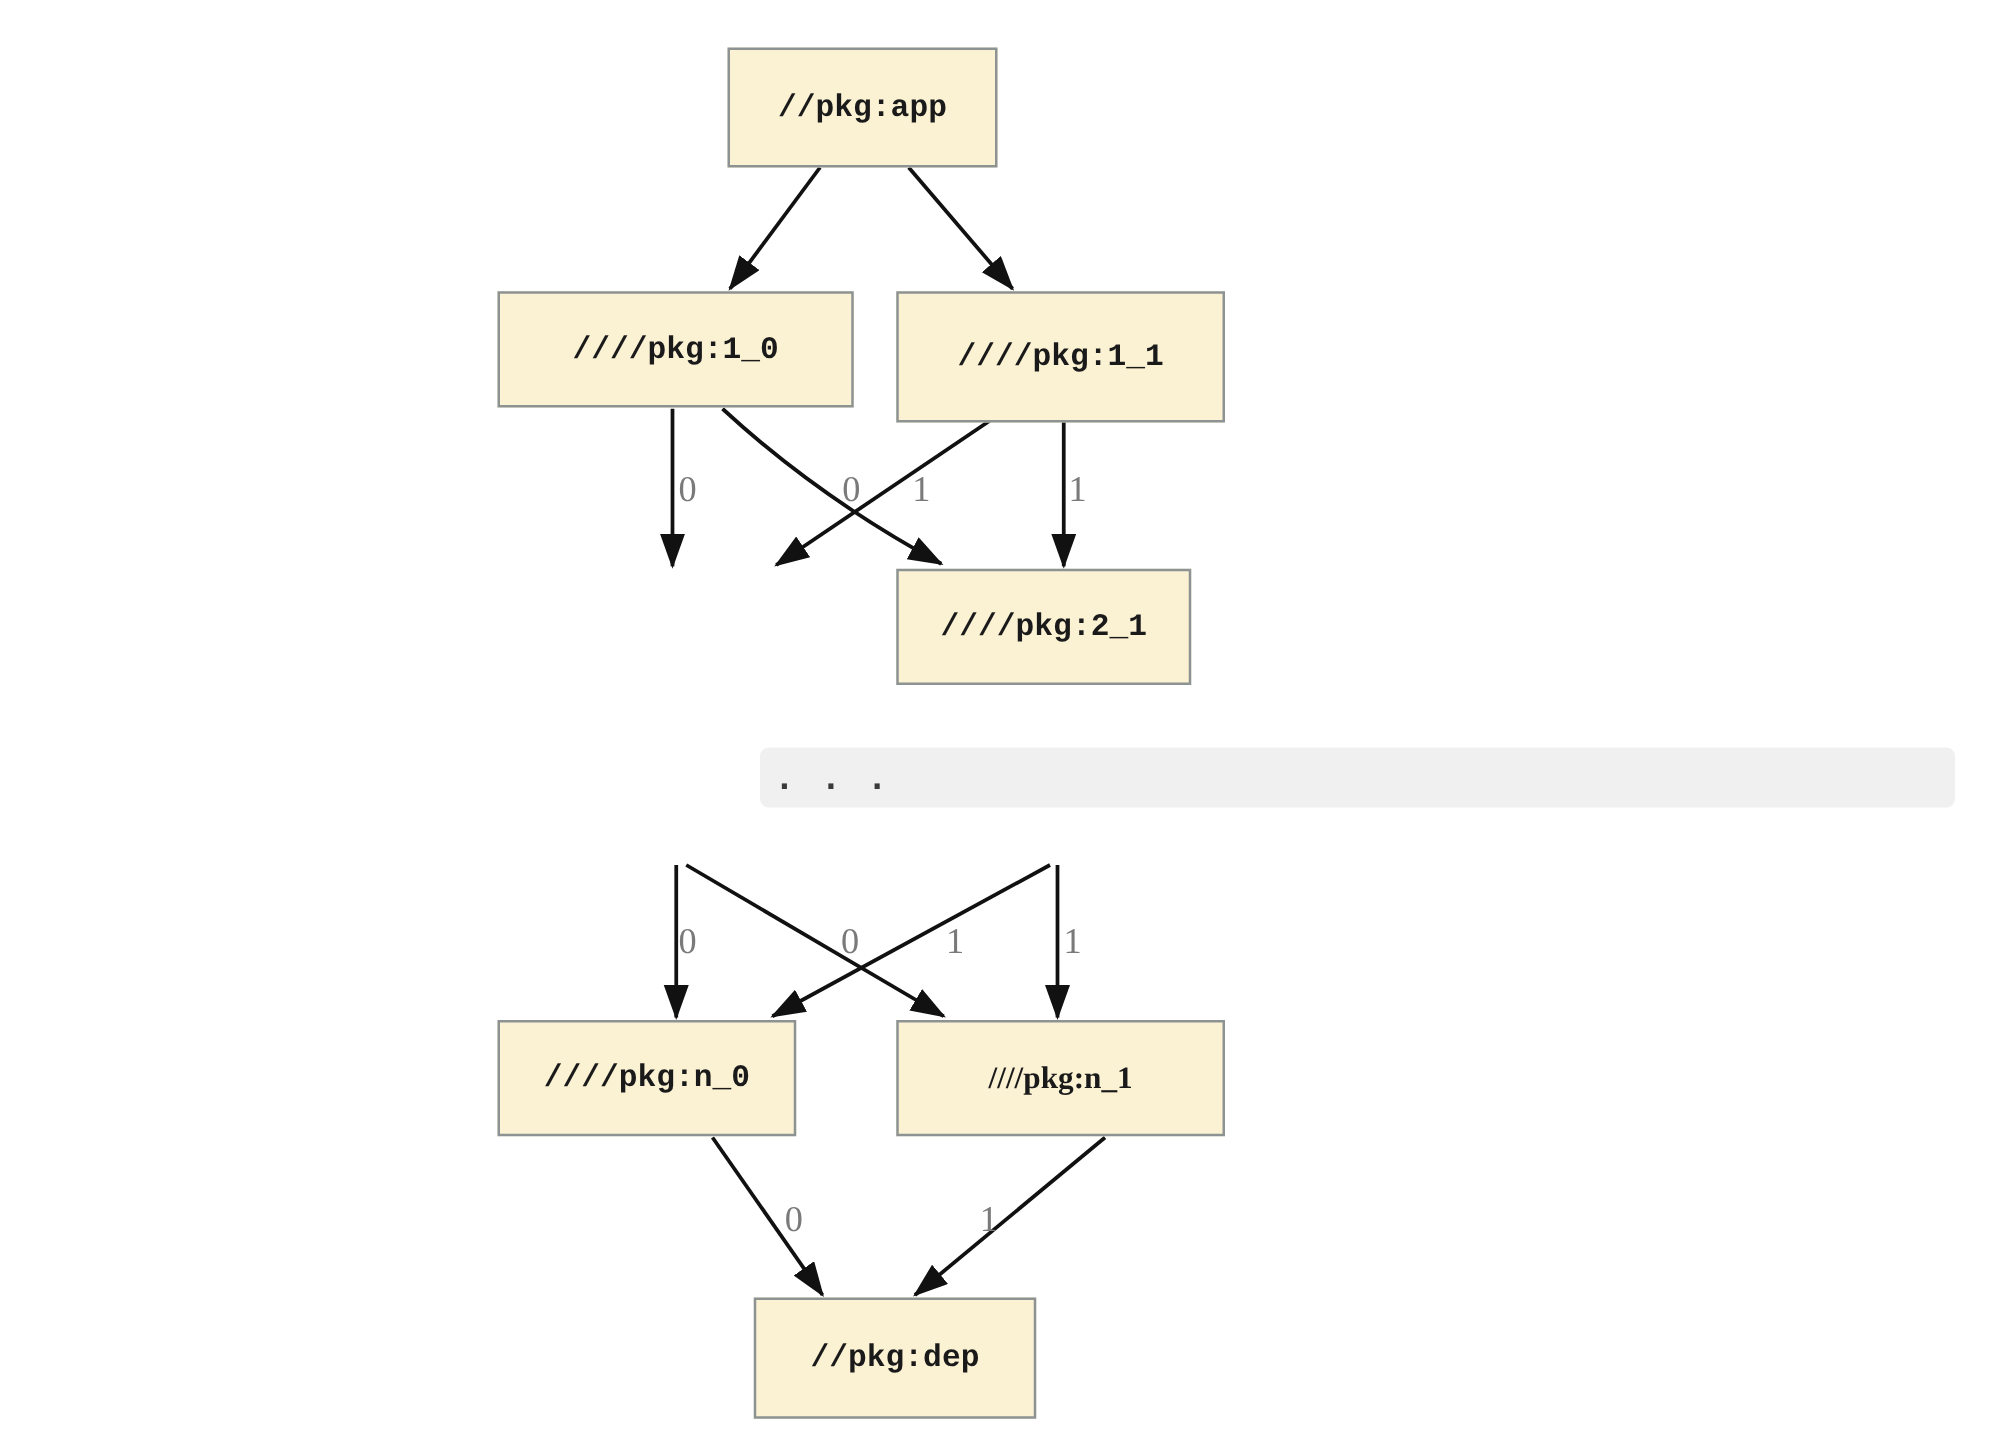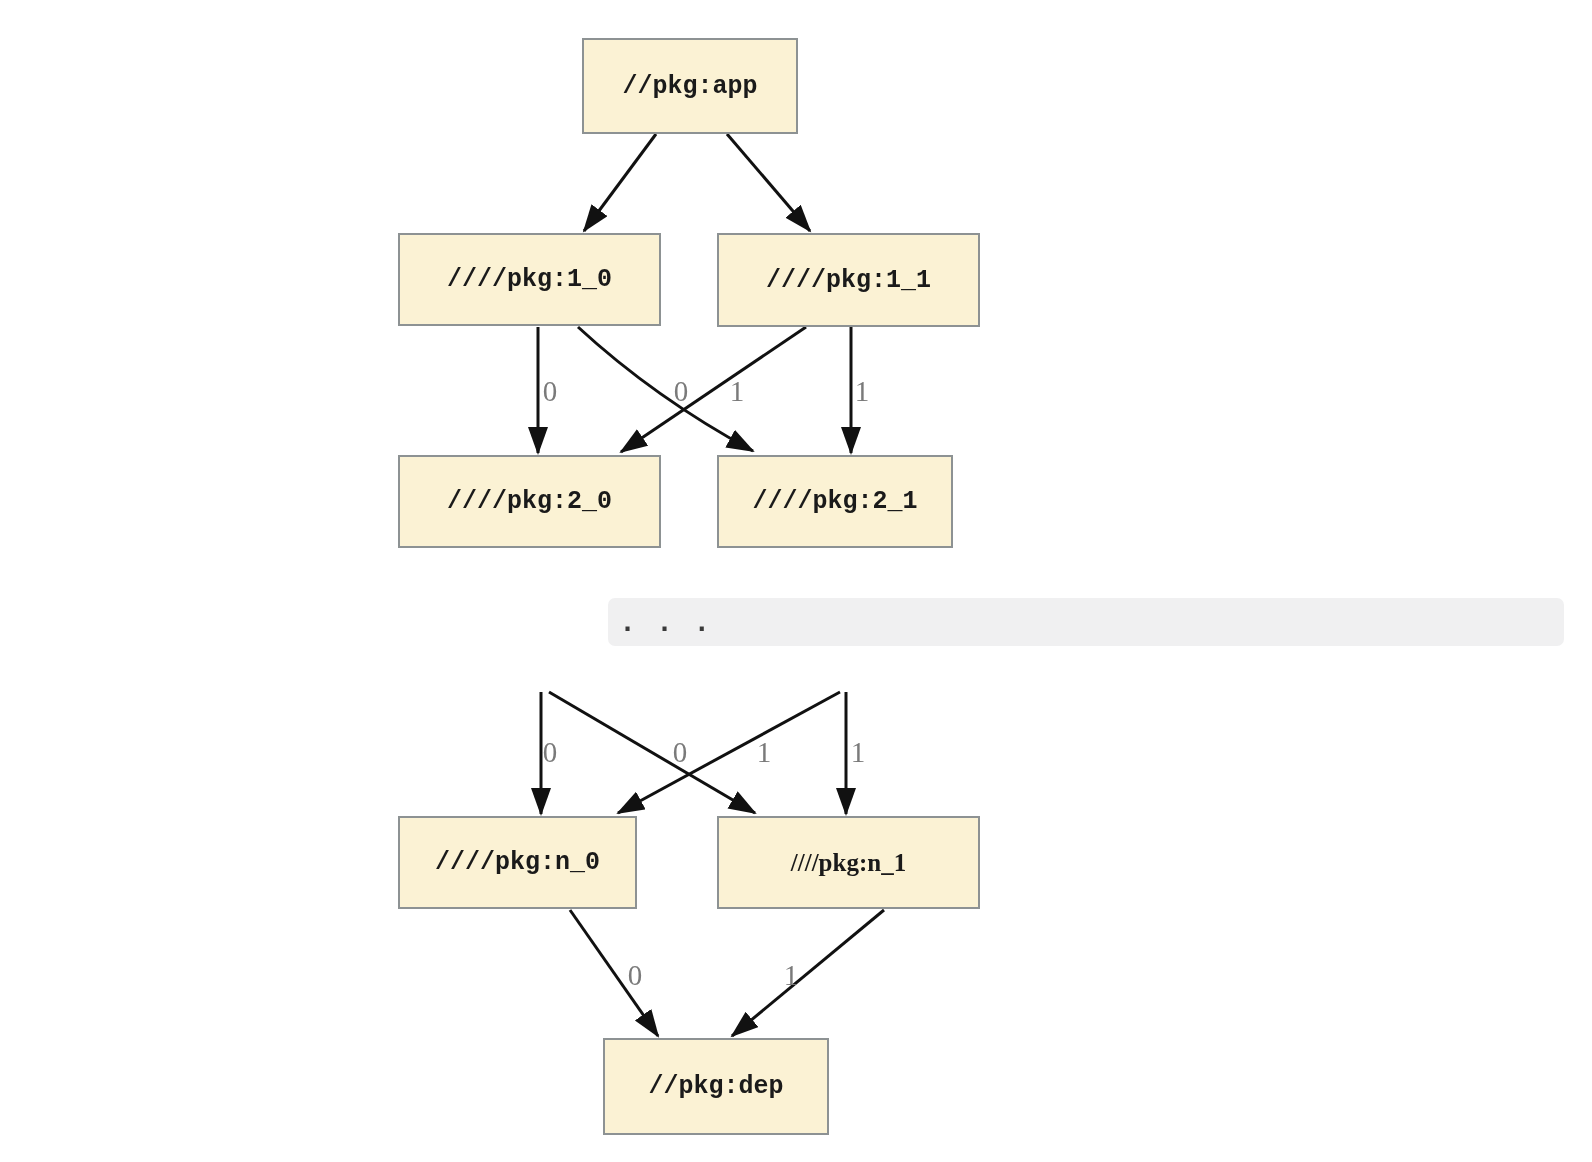--- a/index.html
+++ b/index.html
@@ -43,22 +43,22 @@
     display: flex;
     align-items: center;
     justify-content: center;
     font-family: "Liberation Mono", "DejaVu Sans Mono", monospace;
     font-weight: bold;
     font-size: 25px;
     color: var(--text, #1a1a1a);
     white-space: nowrap;
   }
   .node-app  { left: 582px; top: 38px;   width: 216px; height: 96px; }
-  .node-1_0  { left: 398px; top: 233px;  width: 263px; height: 93px; }
-  .node-1_1  { left: 717px; top: 233px;  width: 263px; height: 94px; }
+  .node-1_0  { left: 398px; top: 233px;  width: 285px; height: 93px; }
+  .node-1_1  { left: 717px; top: 233px;  width: 263px; height: 105px; }
   .node-2_0  { left: 398px; top: 455px;  width: 263px; height: 93px; }
   .node-2_1  { left: 717px; top: 455px;  width: 236px; height: 93px; }
   .node-n_0  { left: 398px; top: 816px;  width: 239px; height: 93px; }
   .node-n_1  { left: 717px; top: 816px;  width: 263px; height: 93px; font-family: Liberation Serif, serif; }
   .node-dep  { left: 603px; top: 1038px; width: 226px; height: 97px; }
   .separator {
     position: absolute;
     left: 608px; top: 598px;
     width: 956px; height: 48px;
     box-sizing: border-box;
@@ -118,23 +118,20 @@
 
   <div class="node node-app">
     <span>//pkg:app</span>
   </div>
   <div class="node node-1_0">
     <span>////pkg:1_0</span>
   </div>
   <div class="node node-1_1">
     <span>////pkg:1_1</span>
   </div>
-  <div class="node node-2_0">
-    <span>////pkg:2_0</span>
-  </div>
   <div class="node node-2_1">
     <span>////pkg:2_1</span>
   </div>
 
   <div class="separator">
     <span>. . .</span>
   </div>
 
   <div class="node node-n_0">
     <span>////pkg:n_0</span>

